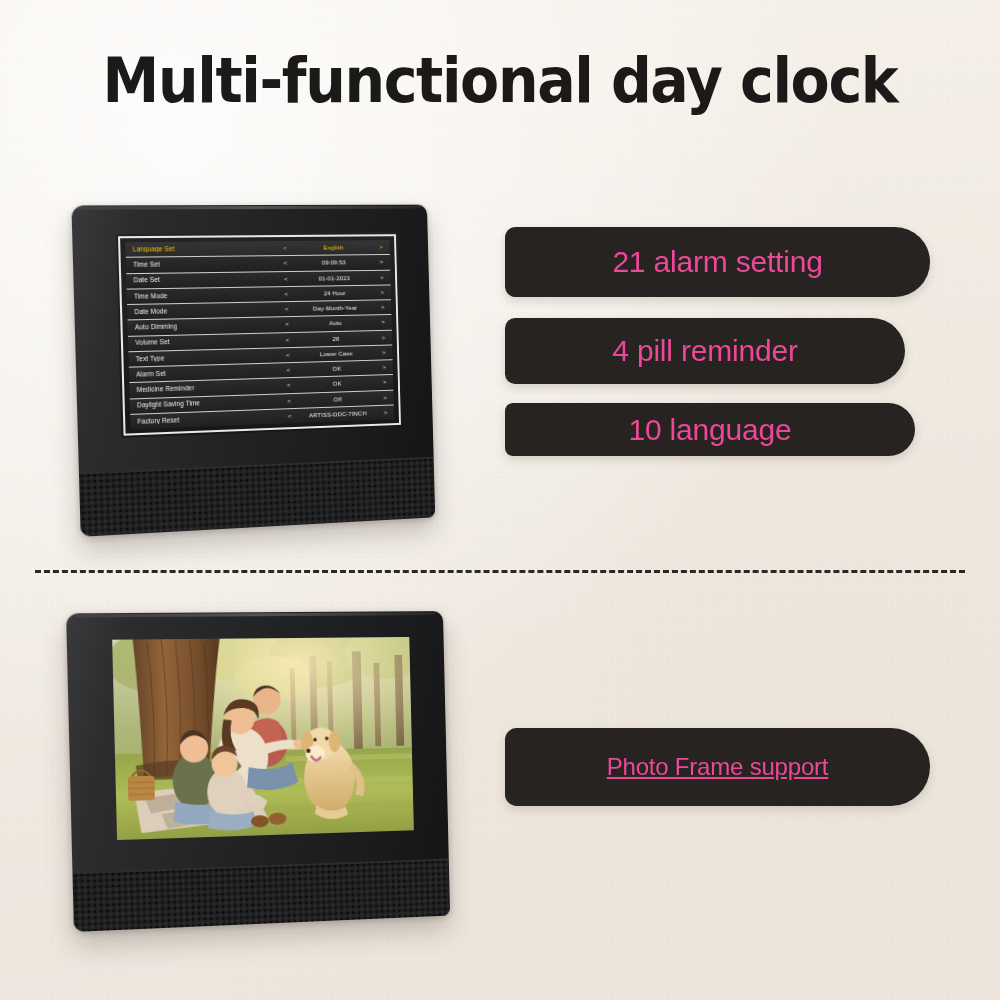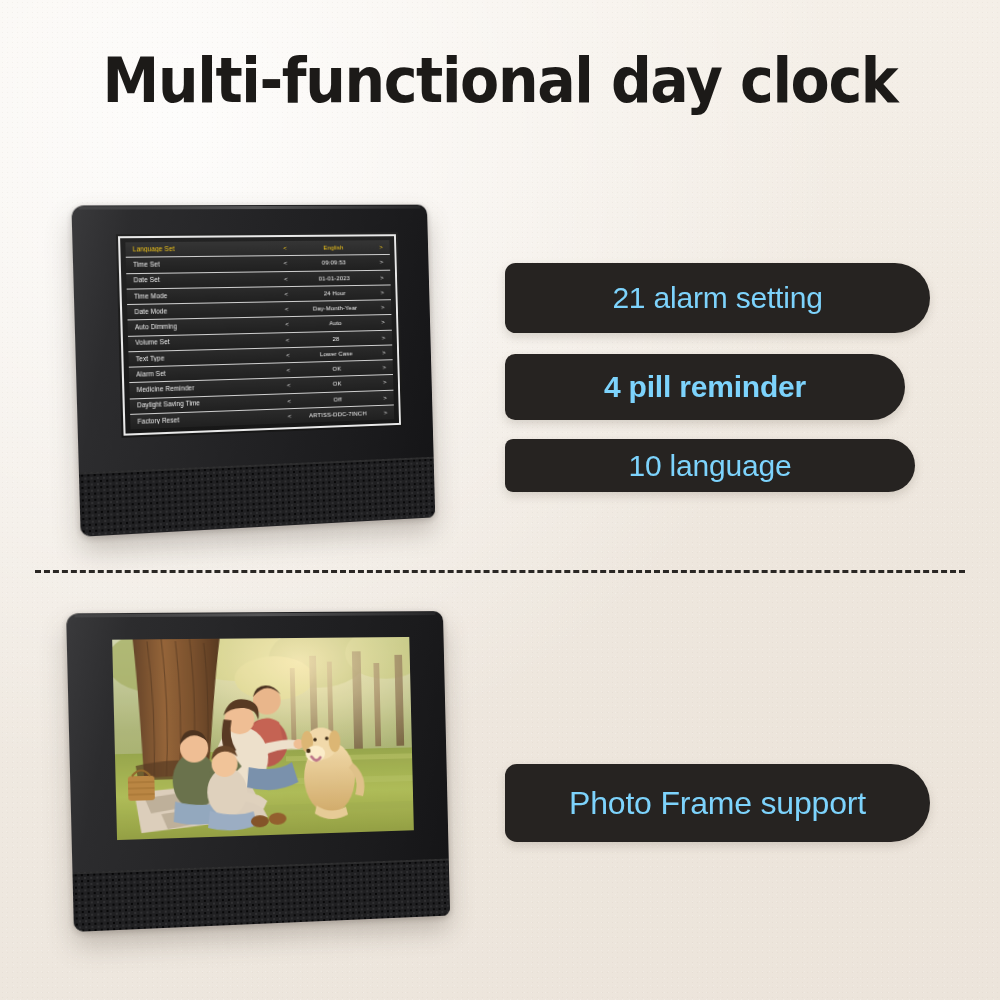--- a/index.html
+++ b/index.html
@@ -215,34 +215,33 @@
     inset: 0;
     overflow: hidden;
     background: #6d8a3a;
   }
   .photo svg { display: block; width: 100%; height: 100%; }
 
   
   .pill {
     position: absolute;
     background: #262321;
-    color: #7dd3fc;
+    color: #ec4899;
     display: flex;
     align-items: center;
     justify-content: center;
     font-size: 30px;
     font-weight: 500;
     letter-spacing: -.2px;
     white-space: nowrap;
     border-radius: 14px 46px 46px 14px;
     box-shadow: 0 4px 10px rgba(110,98,86,.22);
     z-index: 5;
-    margin-top: 36px;
-  }
-  .pill-wide { font-size: 32px; }
+  }
+  .pill-wide { font-size: 24px; text-decoration: underline; }
 </style>
 </head>
 <body>
 
 <div id="page"></div>
 
 <div class="headline">Multi-functional day clock</div>
 
 <div class="device tilt-top" style="left:78px; top:205px; width:360px; height:320px;">
   <div class="device-inner">
@@ -501,15 +500,15 @@
           </svg>
         </div>
       </div>
     </div>
   </div>
 </div>
 
 <div class="divider"></div>
 
 <div class="pill" style="left:505px; top:227px; width:425px; height:70px;">21 alarm setting</div>
-<div class="pill" style="left:505px; top:318px; width:400px; height:66px;font-weight:bold;">4 pill reminder</div>
+<div class="pill" style="left:505px; top:318px; width:400px; height:66px;">4 pill reminder</div>
 <div class="pill" style="left:505px; top:403px; width:410px; height:53px;">10 language</div>
 <div class="pill pill-wide" style="left:505px; top:728px; width:425px; height:78px;">Photo Frame support</div>
 
 </body></html>

